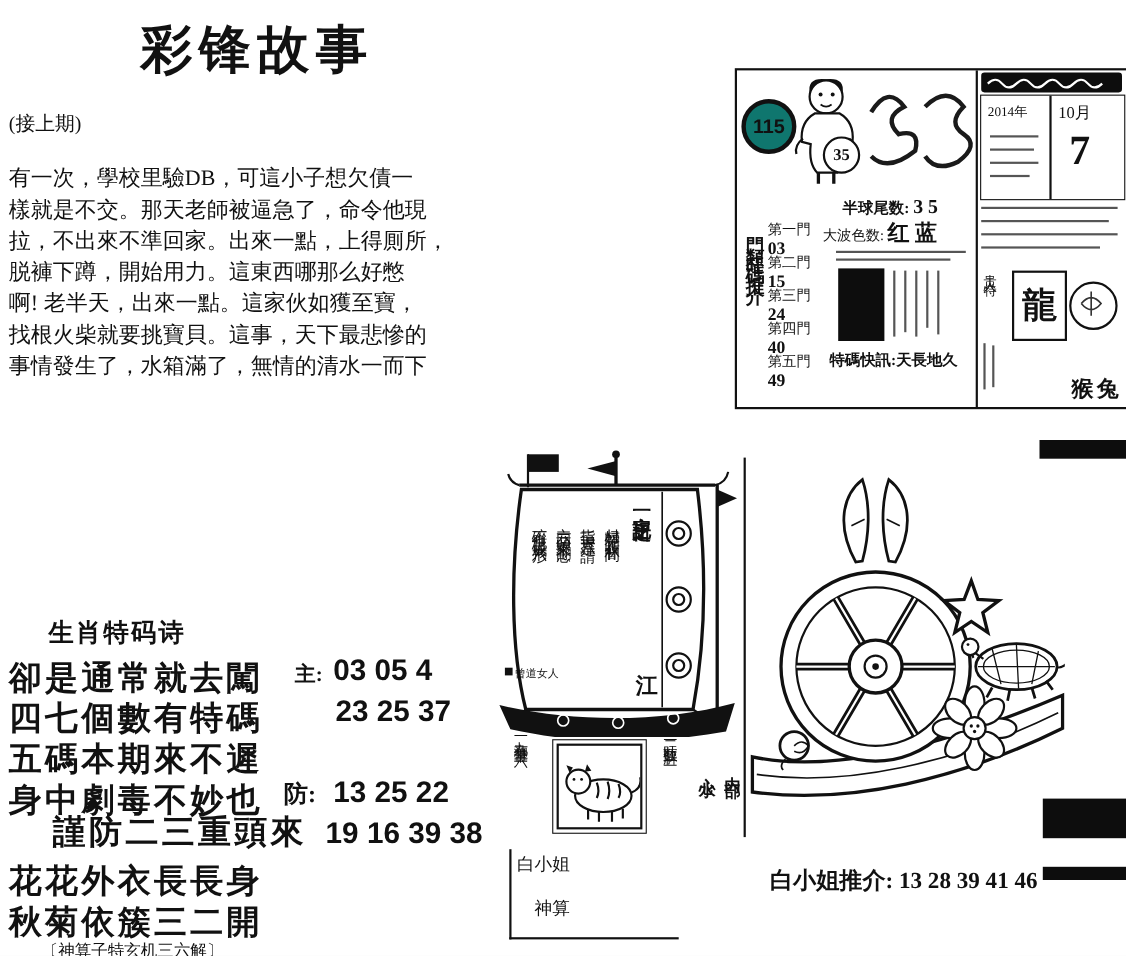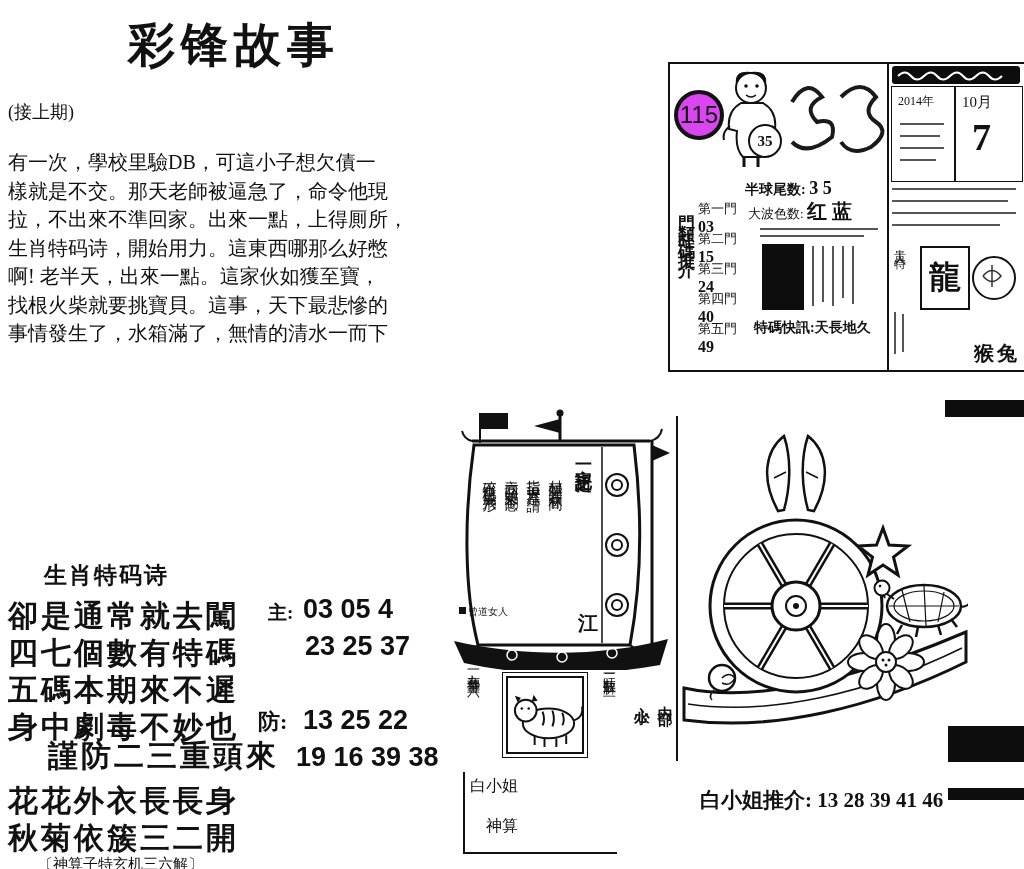--- a/index.html
+++ b/index.html
@@ -13,25 +13,25 @@
   
   .page-title{left:128px;top:14px;font-size:47px;font-weight:700;letter-spacing:6px;}
   .code-line{left:122px;top:70px;font-size:24px;}
   .code-num{font-size:31px;font-weight:700;}
   .continued{left:8px;top:100px;font-size:18px;}
   .story{left:8px;top:148px;width:445px;font-size:20px;line-height:28.5px;}
   
   #card{left:668px;top:62px;width:354px;height:306px;border:2px solid #111;}
   #card .divider-v{position:absolute;left:217px;top:0;width:2px;height:100%;background:#111;}
   .issue-badge{left:4px;top:26px;width:42px;height:42px;border:4px solid #111;border-radius:50%;
-               background:#d946ef;display:flex;align-items:center;justify-content:center;
-               font-size:24px;font-weight:400;}
+               background:#0f766e;display:flex;align-items:center;justify-content:center;
+               font-size:18px;font-weight:700;}
   .ball{left:78px;top:60px;width:30px;height:30px;border:2px solid #111;border-radius:50%;
         background:#fff;display:flex;align-items:center;justify-content:center;font-size:15px;font-weight:700;}
-  .tail-line{left:75px;top:114px;font-size:14px;font-weight:700;}
+  .tail-line{left:96px;top:114px;font-size:14px;font-weight:700;}
   .tail-val{font-size:18px;}
   .wave-line{left:78px;top:134px;font-size:13px;}
   .wave-val{font-size:20px;font-weight:700;}
   .gate-title{left:5px;top:138px;font-size:17px;letter-spacing:9px;font-weight:700;}
   .gate-row{left:28px;width:56px;font-size:13px;}
   .gate-row b{font-size:16px;}
   .photo-box{left:92px;top:180px;width:42px;height:66px;background:#0d0d0d;}
   .flash{left:84px;top:255px;font-size:14px;font-weight:700;}
   .banner-black{left:222px;top:2px;width:128px;height:18px;background:#0d0d0d;border-radius:3px;}
   .date-box{left:221px;top:22px;width:130px;height:94px;border:1.5px solid #111;}
@@ -74,21 +74,21 @@
 
 <div id="page">
 
   <div class="abs page-title serif">彩锋故事</div>
   <div class="abs continued serif">(接上期)</div>
 
   <div class="abs story serif">
     <div>有一次，學校里驗DB，可這小子想欠債一</div>
     <div>樣就是不交。那天老師被逼急了，命令他現</div>
     <div>拉，不出來不準回家。出來一點，上得厠所，</div>
-    <div>生肖特码诗，開始用力。這東西哪那么好憋</div>
+    <div>脱褲下蹲，開始用力。這東西哪那么好憋</div>
     <div>啊! 老半天，出來一點。這家伙如獲至寶，</div>
     <div>找根火柴就要挑寶貝。這事，天下最悲慘的</div>
     <div>事情發生了，水箱滿了，無情的清水一而下</div>
   </div>
 
   <div id="card" class="abs">
     <div class="divider-v"></div>
 
     <div class="abs issue-badge">115</div>
 

